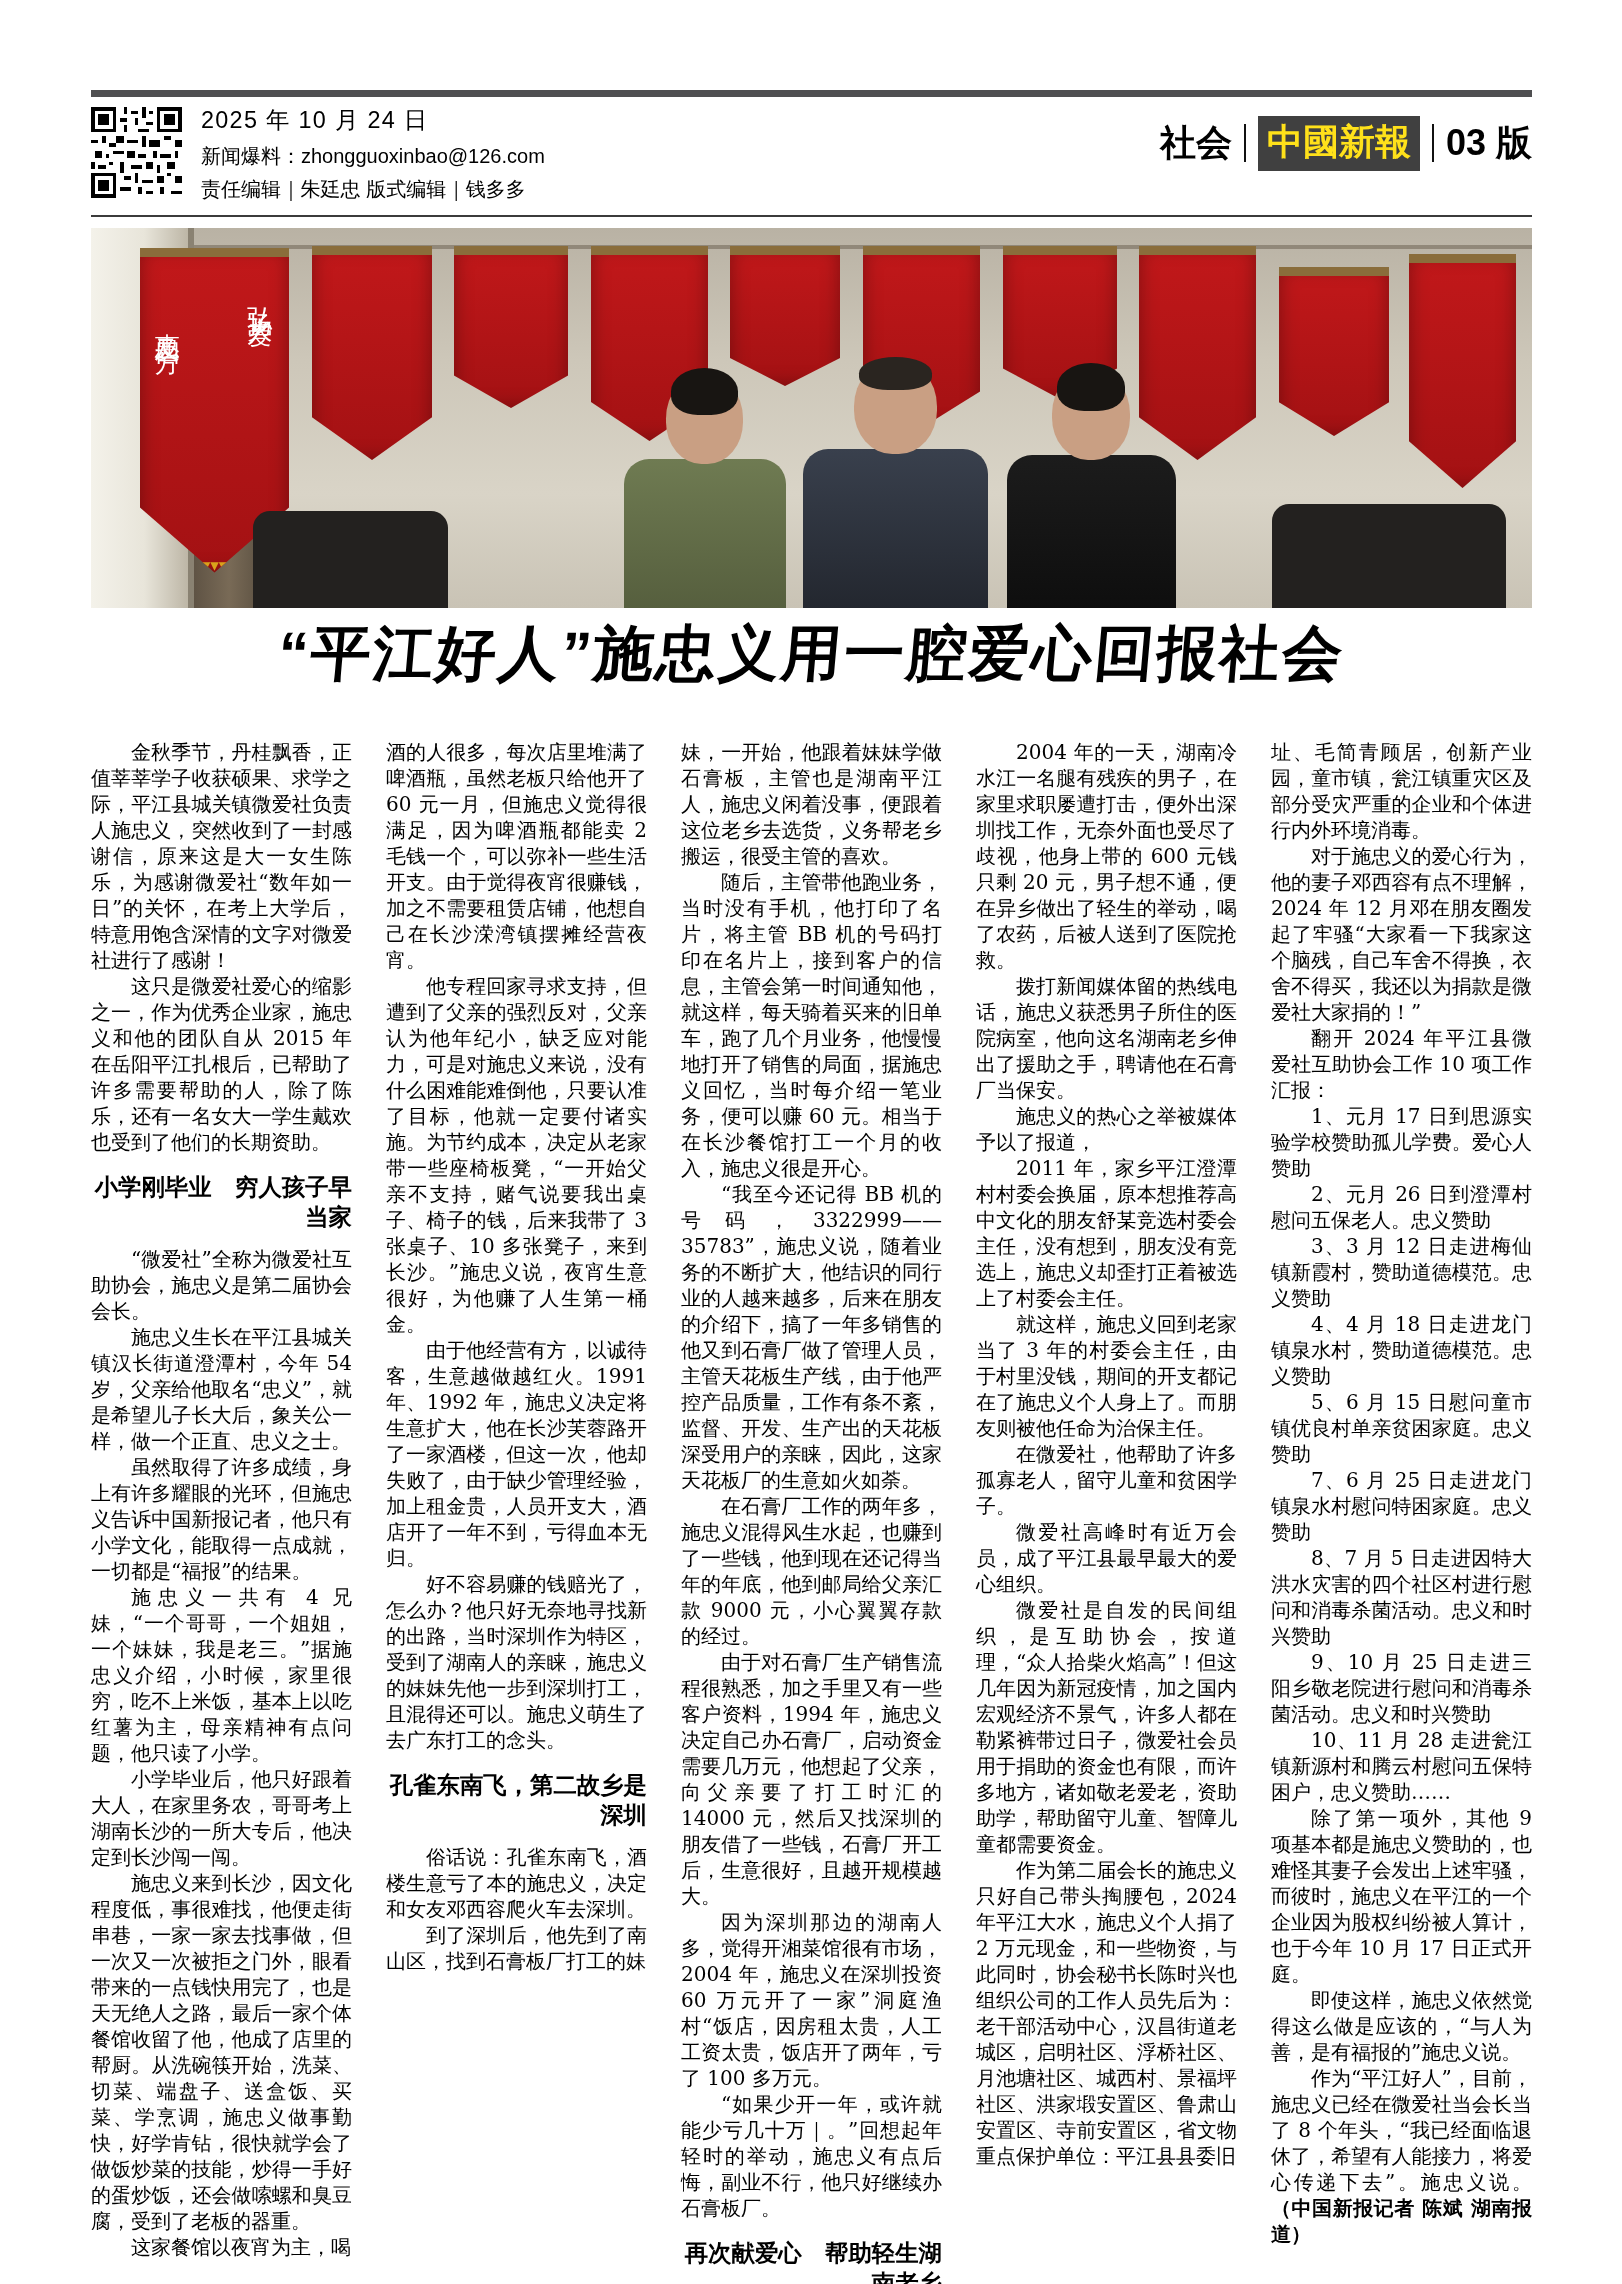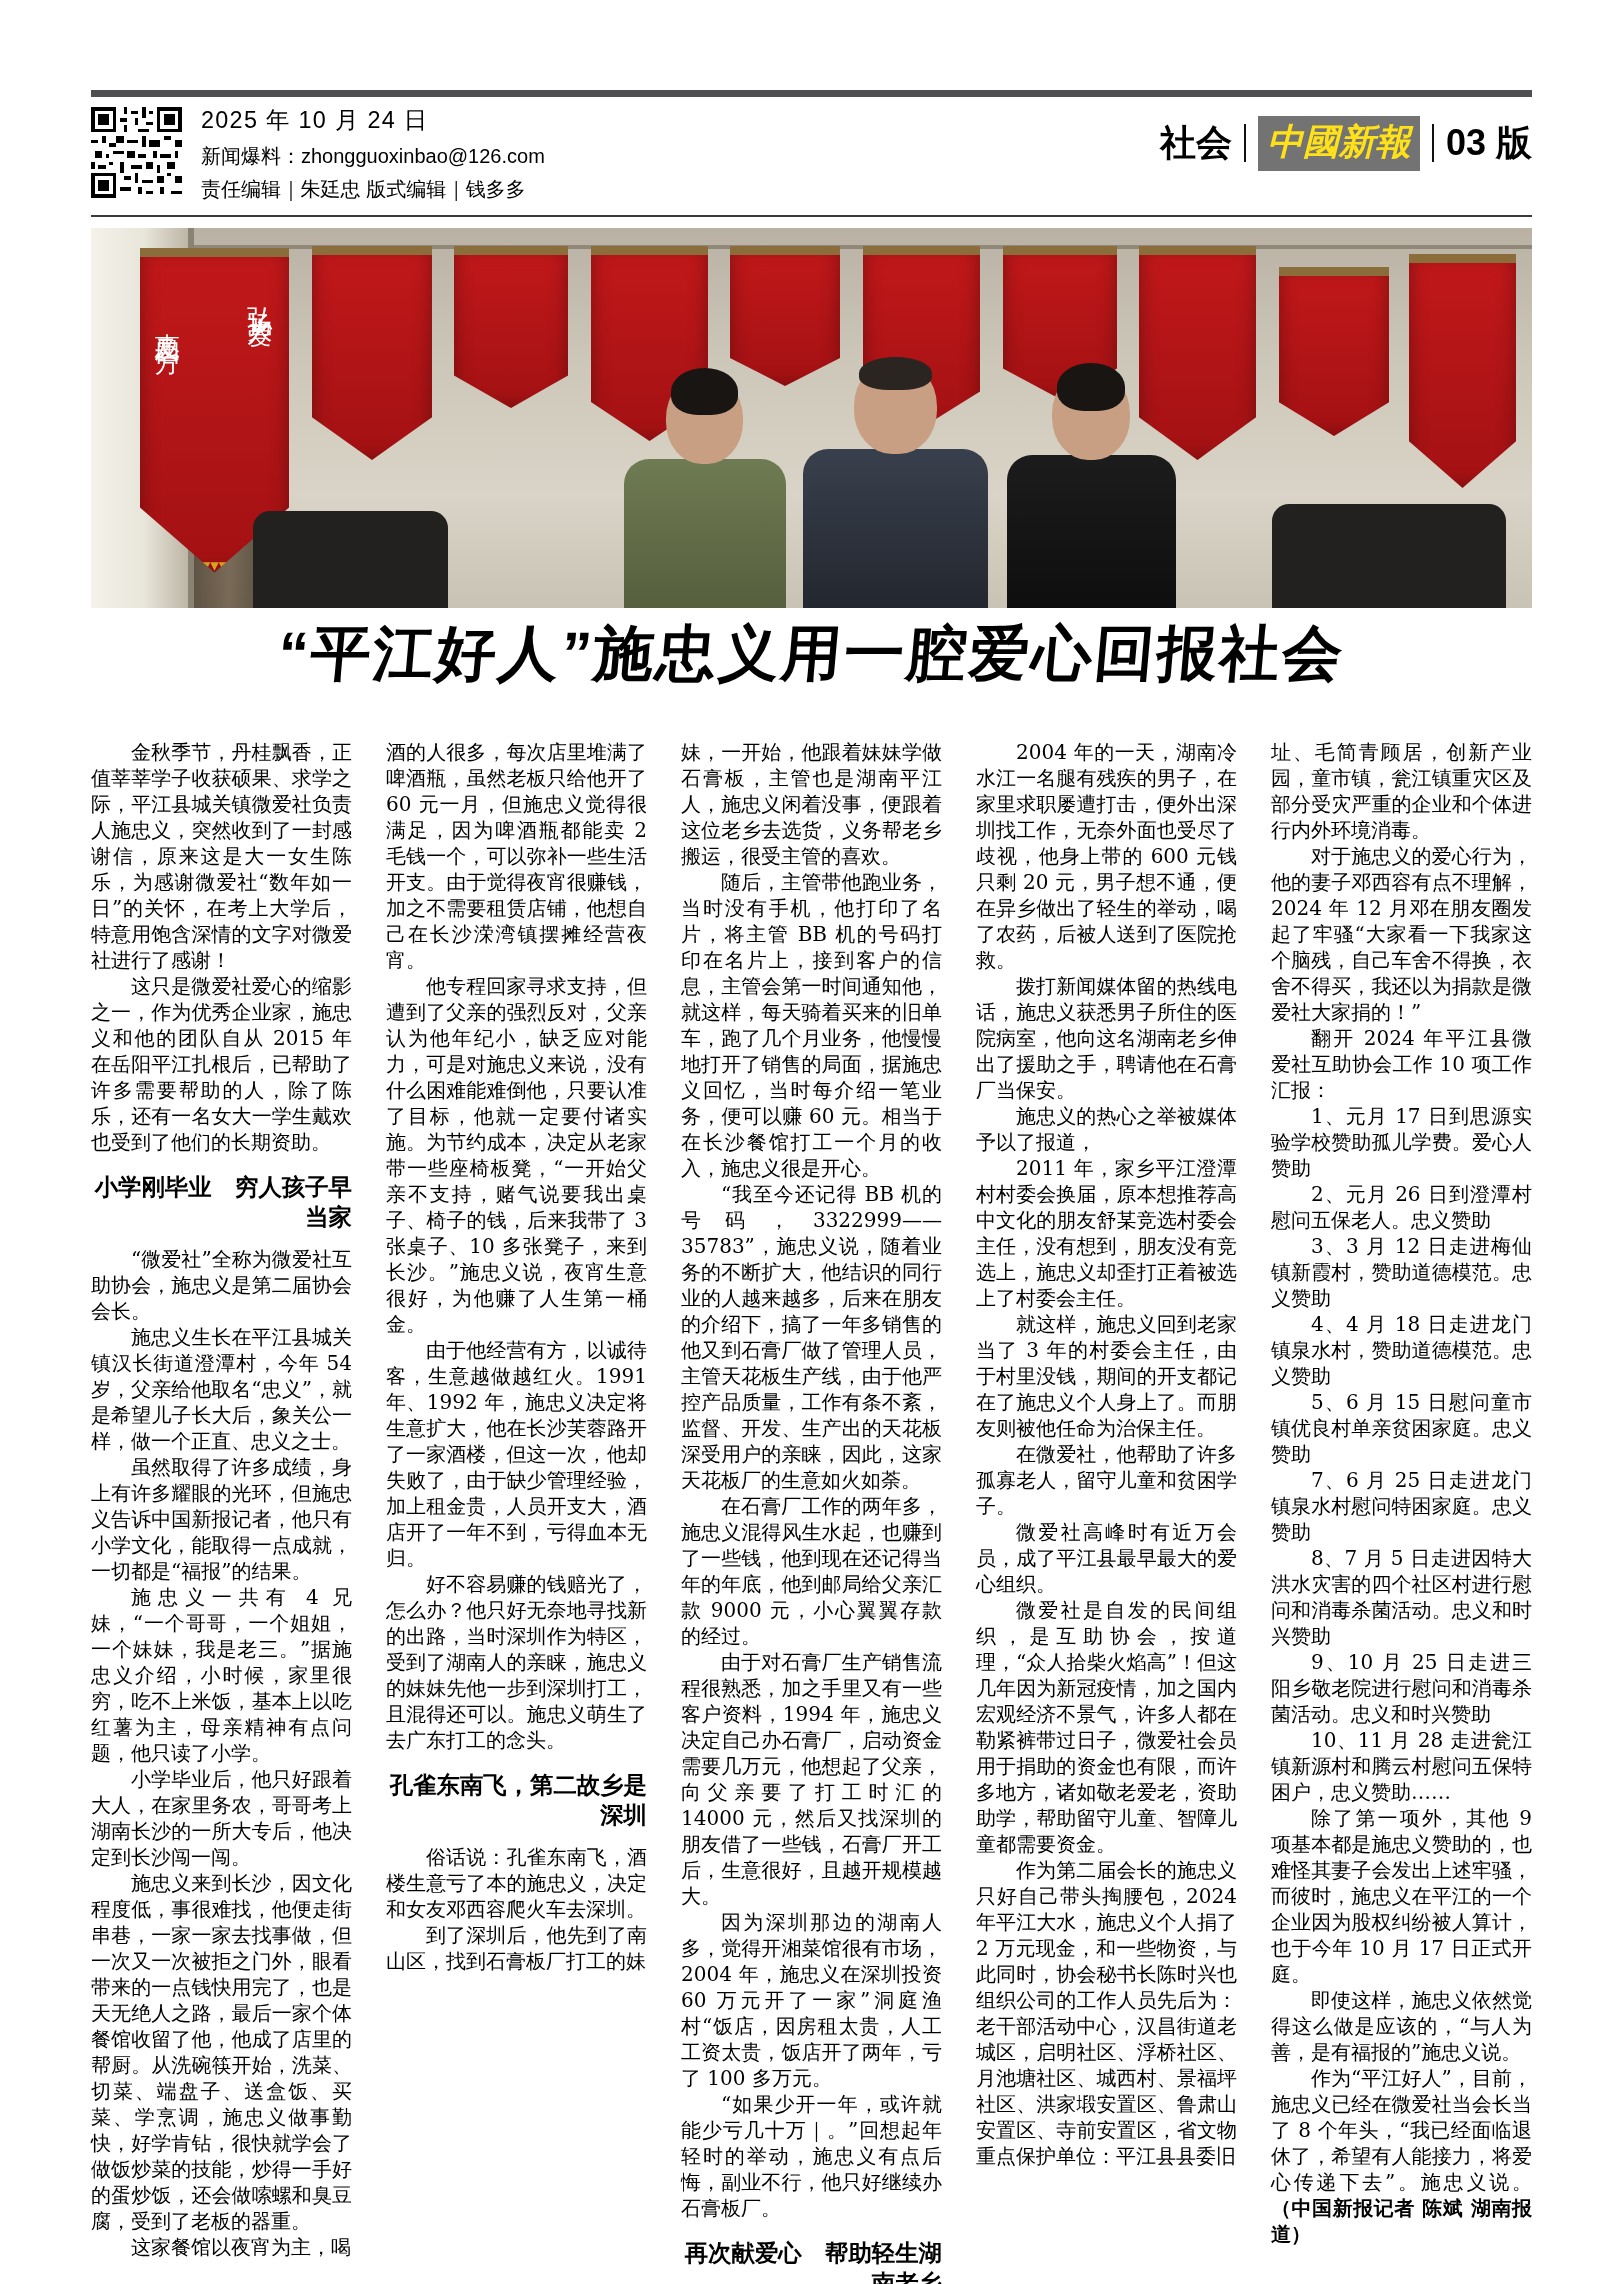--- a/index.html
+++ b/index.html
@@ -8,22 +8,22 @@
   
   .top-rule{position:absolute;left:91px;top:90px;width:1441px;height:6.5px;background:#4f4f51;}
   .header{position:absolute;left:91px;top:104px;width:1441px;height:110px;}
   .qr{position:absolute;left:0;top:2.6px;width:91px;height:91px;}
   .hmeta{position:absolute;left:110px;top:0;line-height:1.45;}
   .hdate{font-size:23.4px;letter-spacing:1.3px;font-family:"Liberation Sans",sans-serif;}
   .hline{font-size:20px;margin-top:3.9px;font-family:"Liberation Sans",sans-serif;}
   .hright{position:absolute;right:0;top:11.7px;font-size:36px;font-weight:bold;
           font-family:"Liberation Sans",sans-serif;display:flex;align-items:center;gap:11.7px;}
   .hsep{display:inline-block;width:2.6px;height:38px;background:#111;}
-  .masthead{background:#737373;color:#ffe11a;padding:2.6px 9px 3.9px 9px;font-weight:bold;
-            font-family:"DejaVu Serif",serif;font-style:italic;}
+  .masthead{background:#404040;color:#ffe11a;padding:2.6px 9px 3.9px 9px;font-weight:bold;
+            font-family:"DejaVu Serif",serif;}
   .header-rule{position:absolute;left:91px;top:215px;width:1441px;height:1.9px;background:#3b3b3b;}
   
   .photo{position:absolute;left:91px;top:228px;width:1441px;height:380px;overflow:hidden;
          background:linear-gradient(180deg,#b9b2a4 0%,#cdc7b9 35%,#d9d4c7 70%,#c9c3b5 100%);}
   .photo .rod{position:absolute;left:0;top:17px;width:100%;height:3.9px;background:#6d6354;opacity:.55;}
   .window{position:absolute;left:0;top:0;width:97px;height:380px;
           background:linear-gradient(90deg,#f4f2ea 0%,#e8e5da 55%,#bdb6a6 100%);border-right:6.5px solid #8a8272;}
   .cabinet{position:absolute;left:103px;top:39px;width:78px;height:341px;
            background:linear-gradient(90deg,#4c3f30,#6a5a45 45%,#3f3426);opacity:.85;}
   .pennant{position:absolute;background:linear-gradient(180deg,#c2181a,#a31113);

